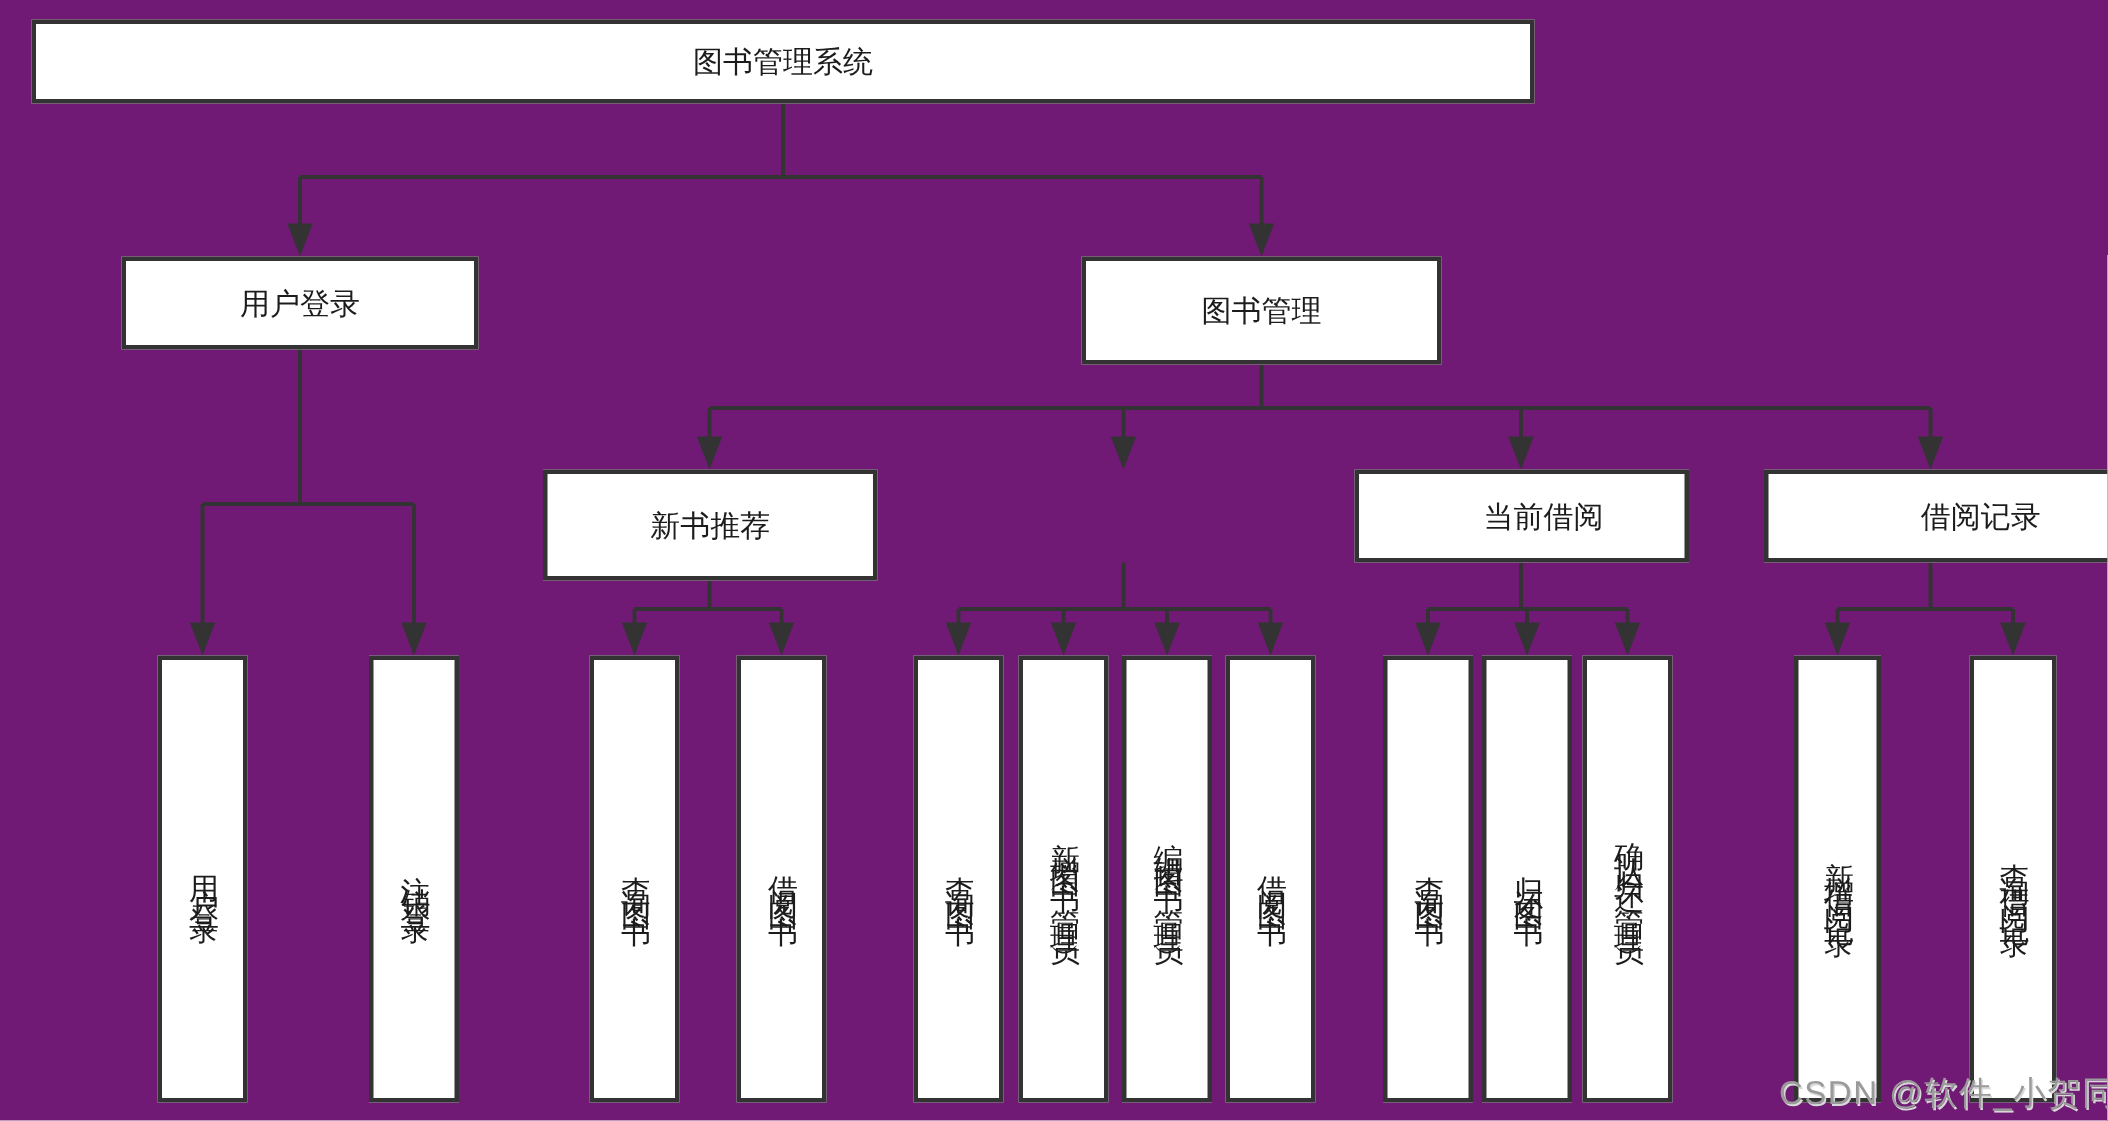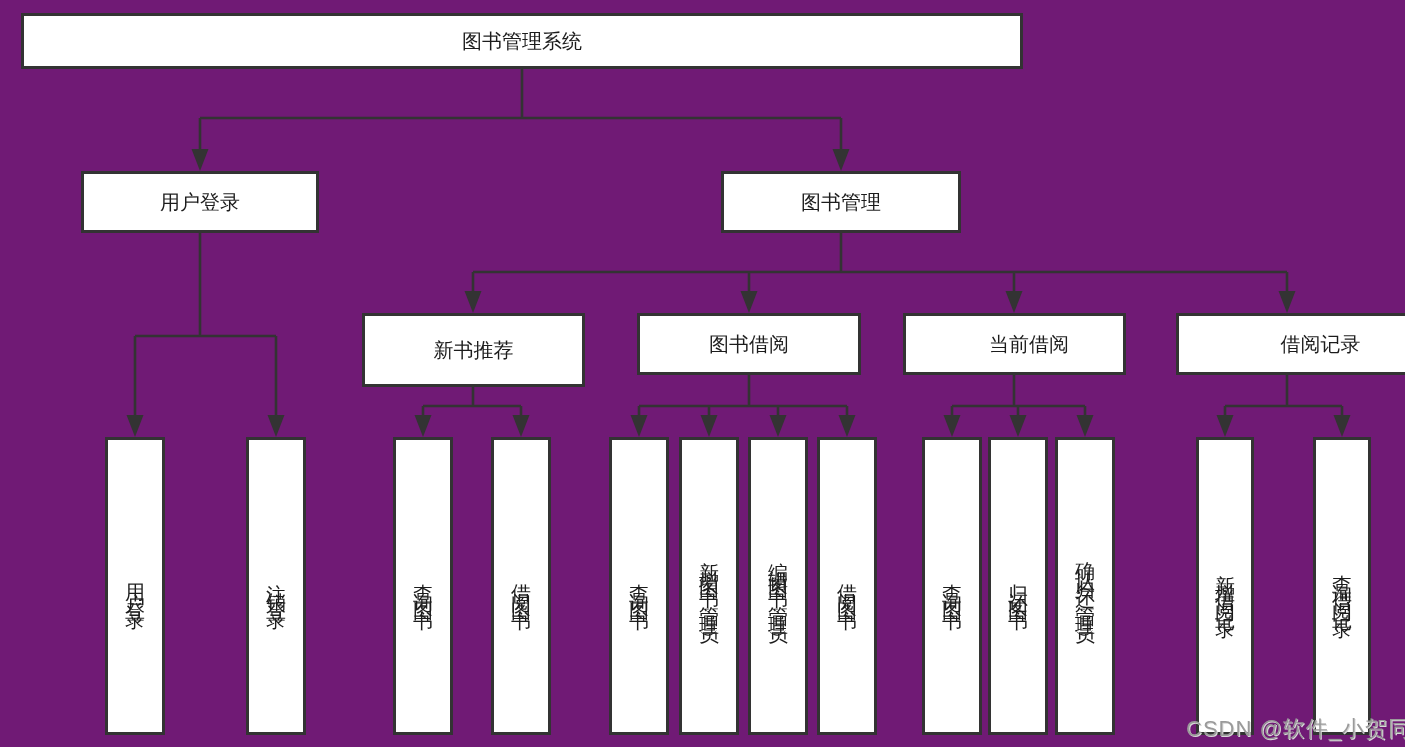--- a/index.html
+++ b/index.html
@@ -80,29 +80,26 @@
     </g>
   </svg>
 
   <div class="node" style="left:21px;top:13px;width:1002px;height:56px;">
     <span>图书管理系统</span>
   </div>
 
   <div class="node" style="left:81px;top:171px;width:238px;height:62px;">
     <span>用户登录</span>
   </div>
-  <div class="node" style="left:721px;top:171px;width:240px;height:62px;">
+  <div class="node" style="left:721px;top:171px;width:240px;height:72px;">
     <span>图书管理</span>
   </div>
 
   <div class="node" style="left:362px;top:313px;width:223px;height:74px;">
     <span>新书推荐</span>
-  </div>
-  <div class="node" style="left:637px;top:313px;width:224px;height:62px;">
-    <span>图书借阅</span>
   </div>
   <div class="node" style="left:903px;top:313px;width:223px;height:62px;padding-left:29px;">
     <span>当前借阅</span>
   </div>
   <div class="node" style="left:1176px;top:313px;width:253px;height:62px;padding-left:36px;">
     <span>借阅记录</span>
   </div>
 
   <div class="node vnode" style="left:105px;top:437px;width:60px;height:298px;">
     <span class="vtext">用户登录</span>

